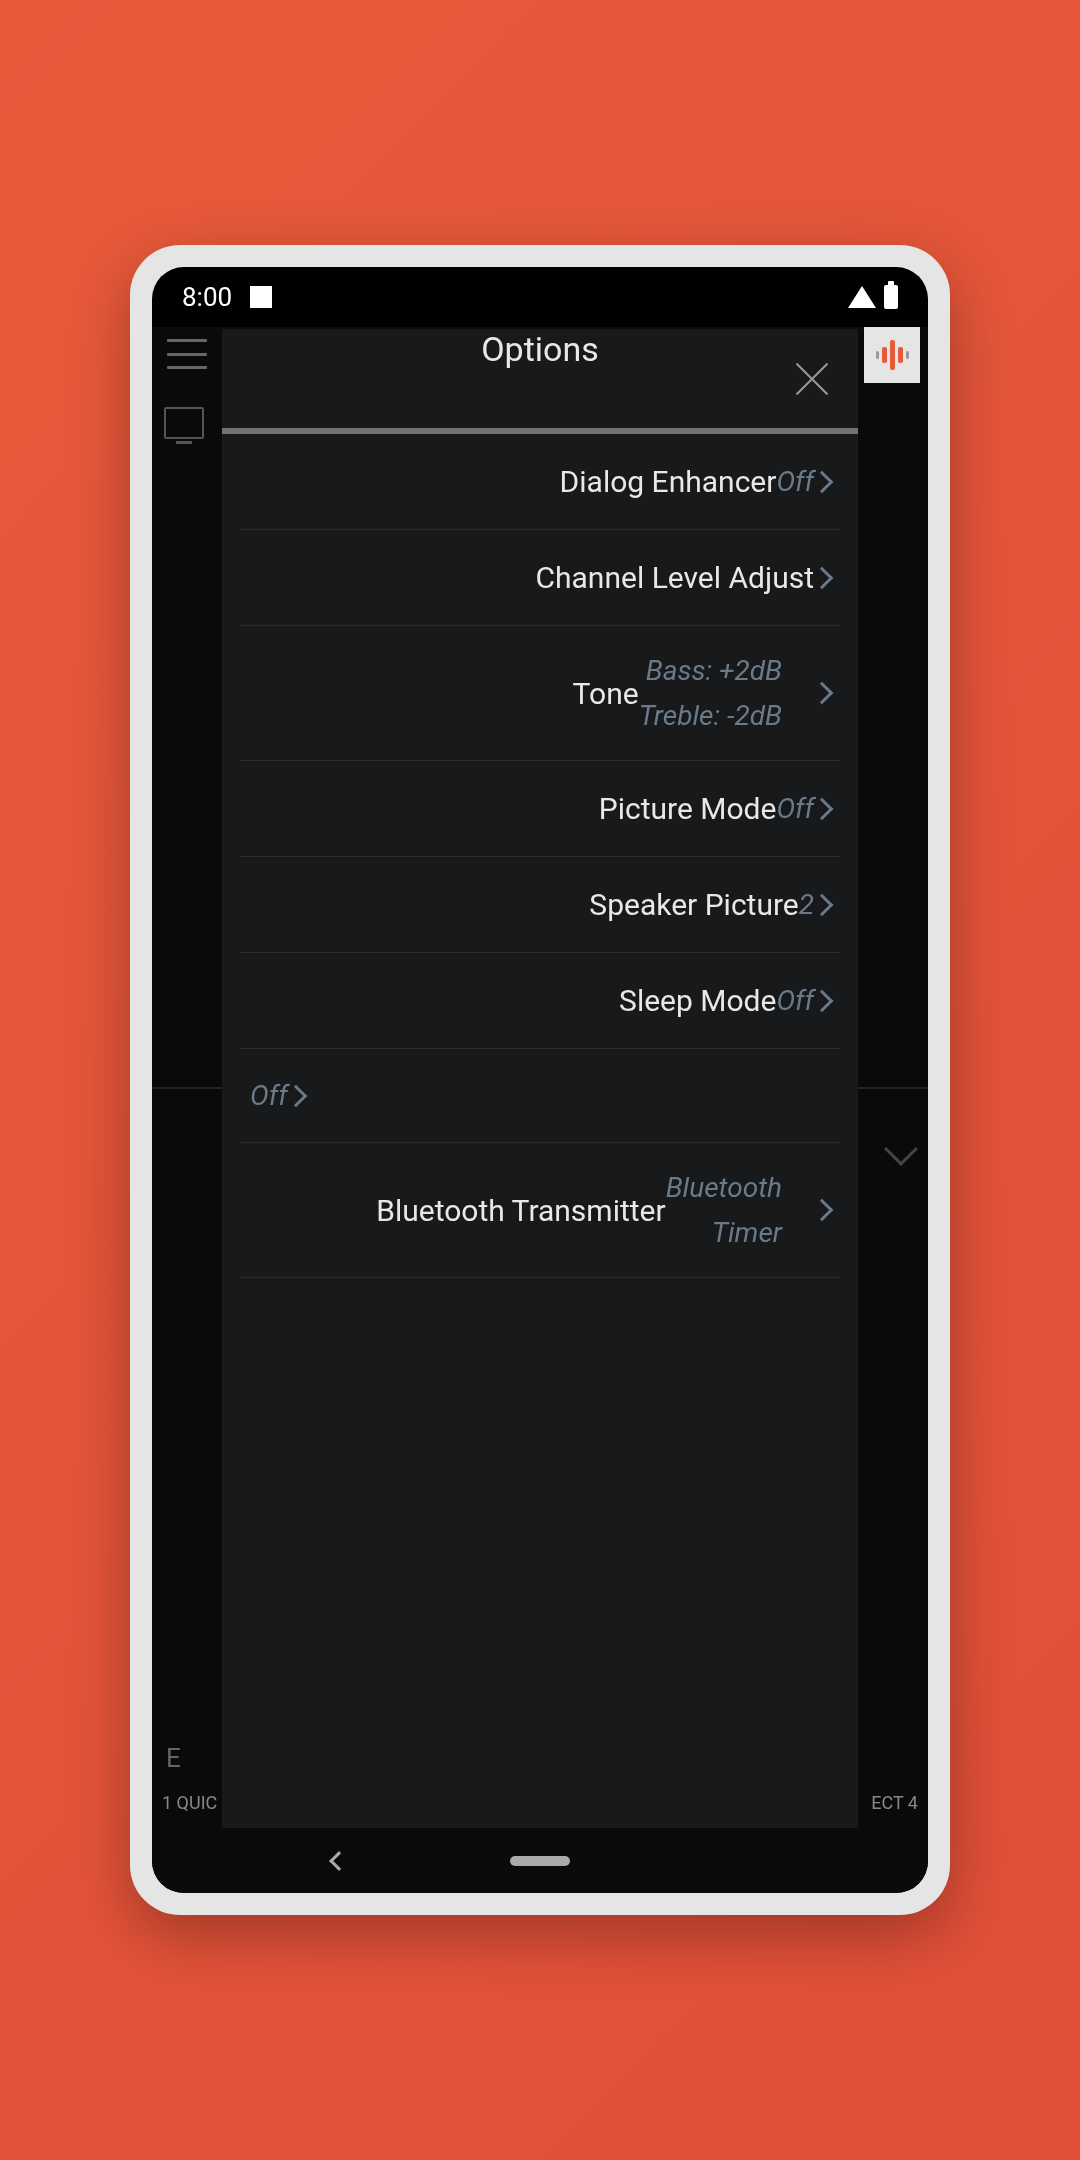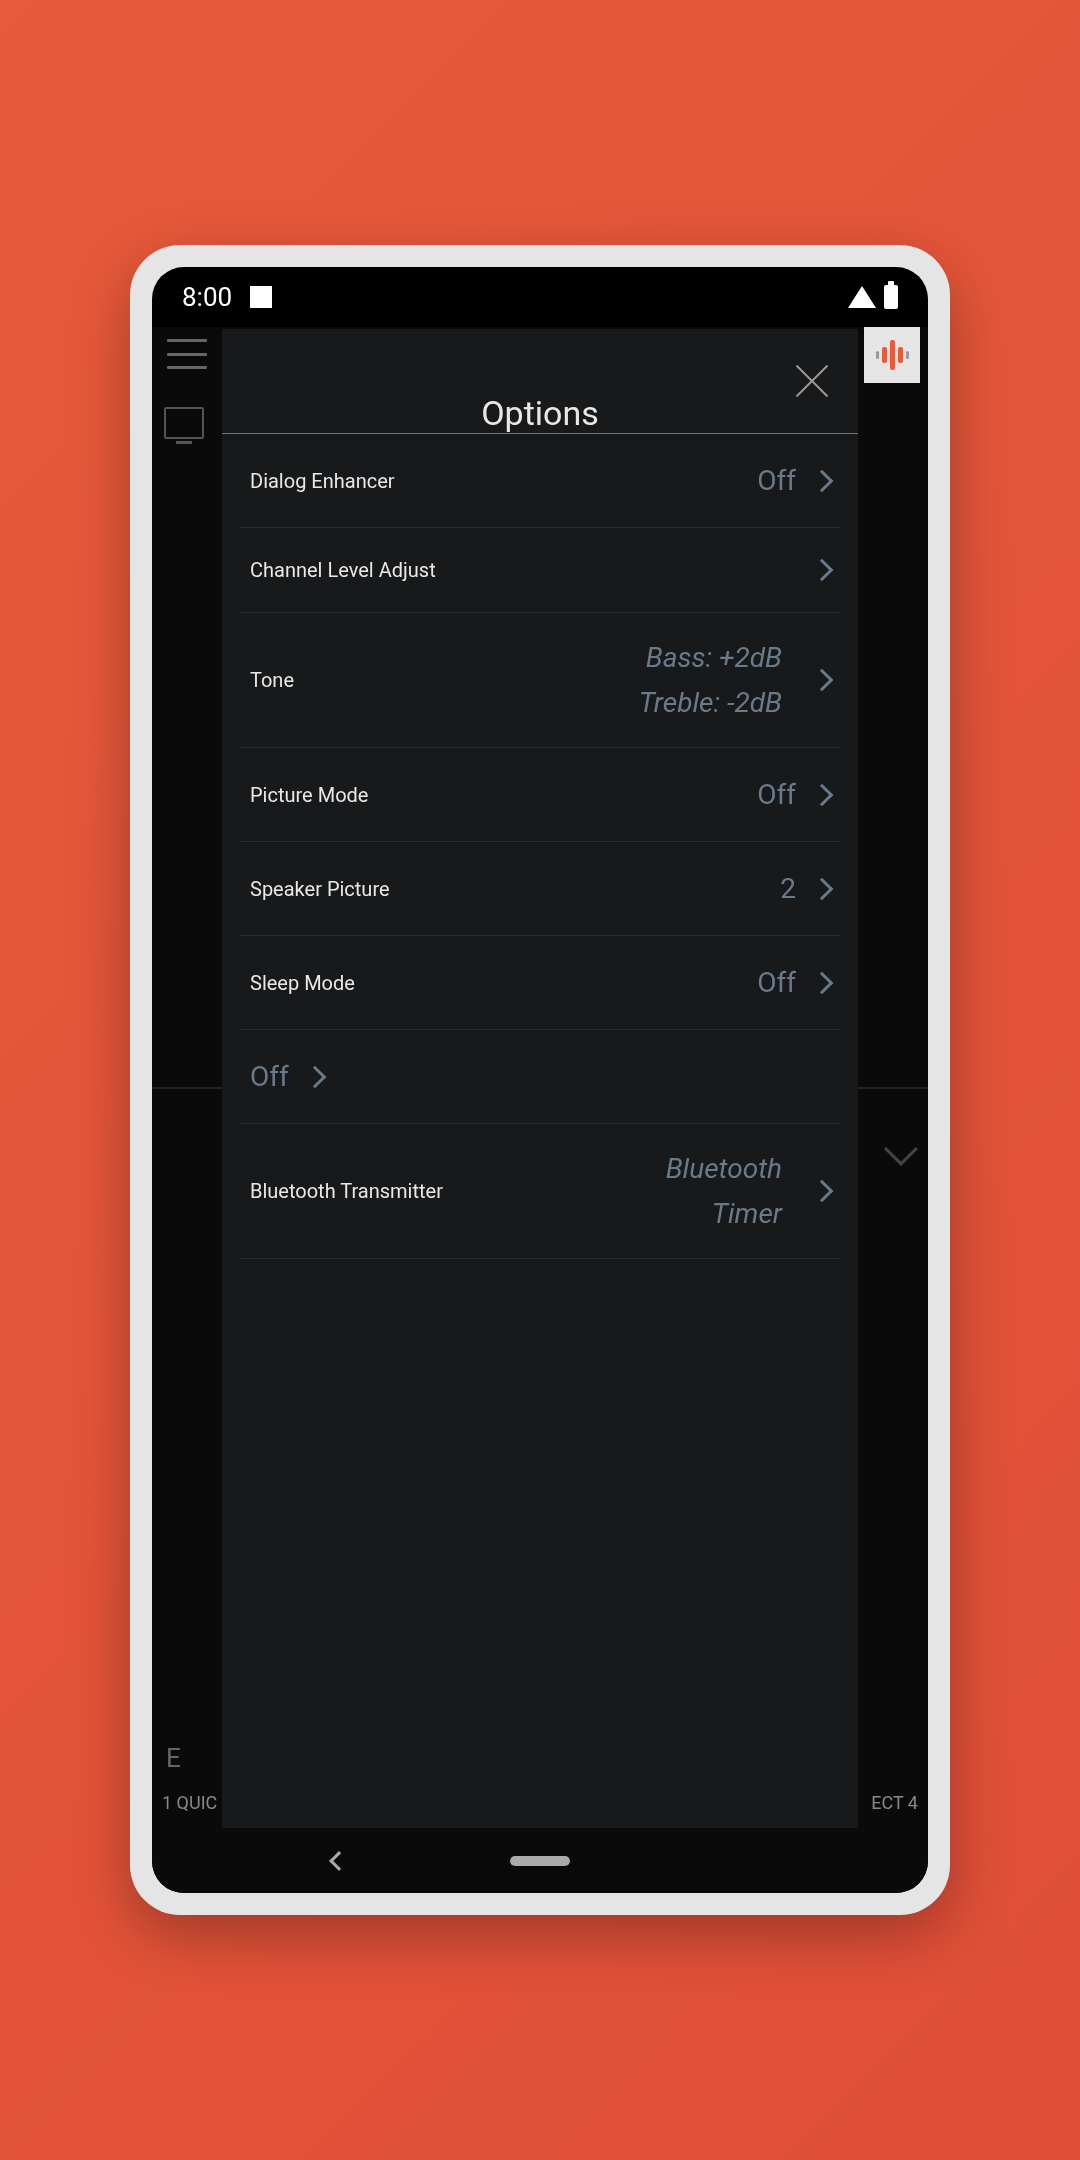--- a/index.html
+++ b/index.html
@@ -208,24 +208,24 @@
       right: 70px;
       bottom: 65px;
       background: #17191b;
       display: flex;
       flex-direction: column;
     }
     
     .modal-header {
       height: 105px;
       display: flex;
-      align-items: flex-end;
+      align-items: flex-start;
       justify-content: center;
       position: relative;
-      border-bottom: 1px solid #737373;
+      border-bottom: 6px solid #737373;
     }
     
     .modal-title {
       color: #e8e8e8;
       font-size: 34px;
       font-weight: 400;
     }
     
     .close-btn {
       position: absolute;
@@ -269,29 +269,30 @@
       border-bottom: 1px solid #2a2c2e;
       cursor: pointer;
     }
     
     .option-row.tall {
       padding: 28px 10px;
     }
     
     .option-label {
       color: #e8e8e8;
-      font-size: 20px;
+      font-size: 30px;
       font-weight: 400;
       flex: 1;
+      text-align: right;
     }
     
     .option-value {
       color: #6a7a8a;
       font-size: 28px;
-      margin-right: 18px;
+      font-style: italic;
       text-align: right;
     }
     
     .option-value-multi {
       display: flex;
       flex-direction: column;
       align-items: flex-end;
       gap: 12px;
       margin-right: 32px;
     }

